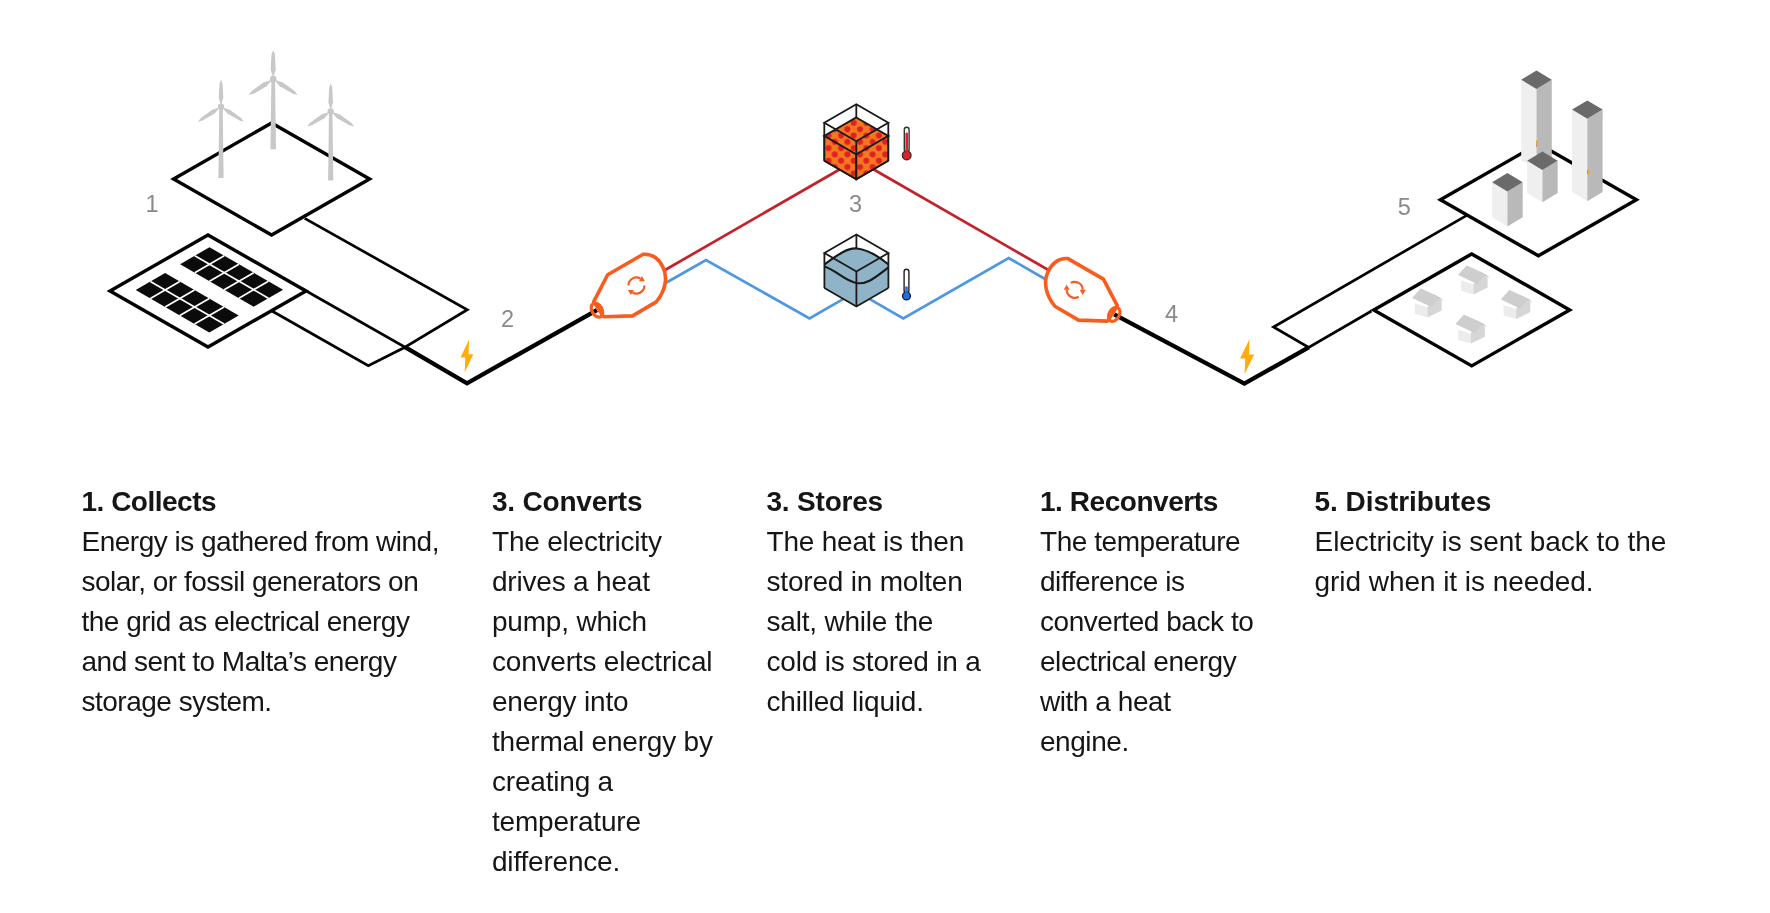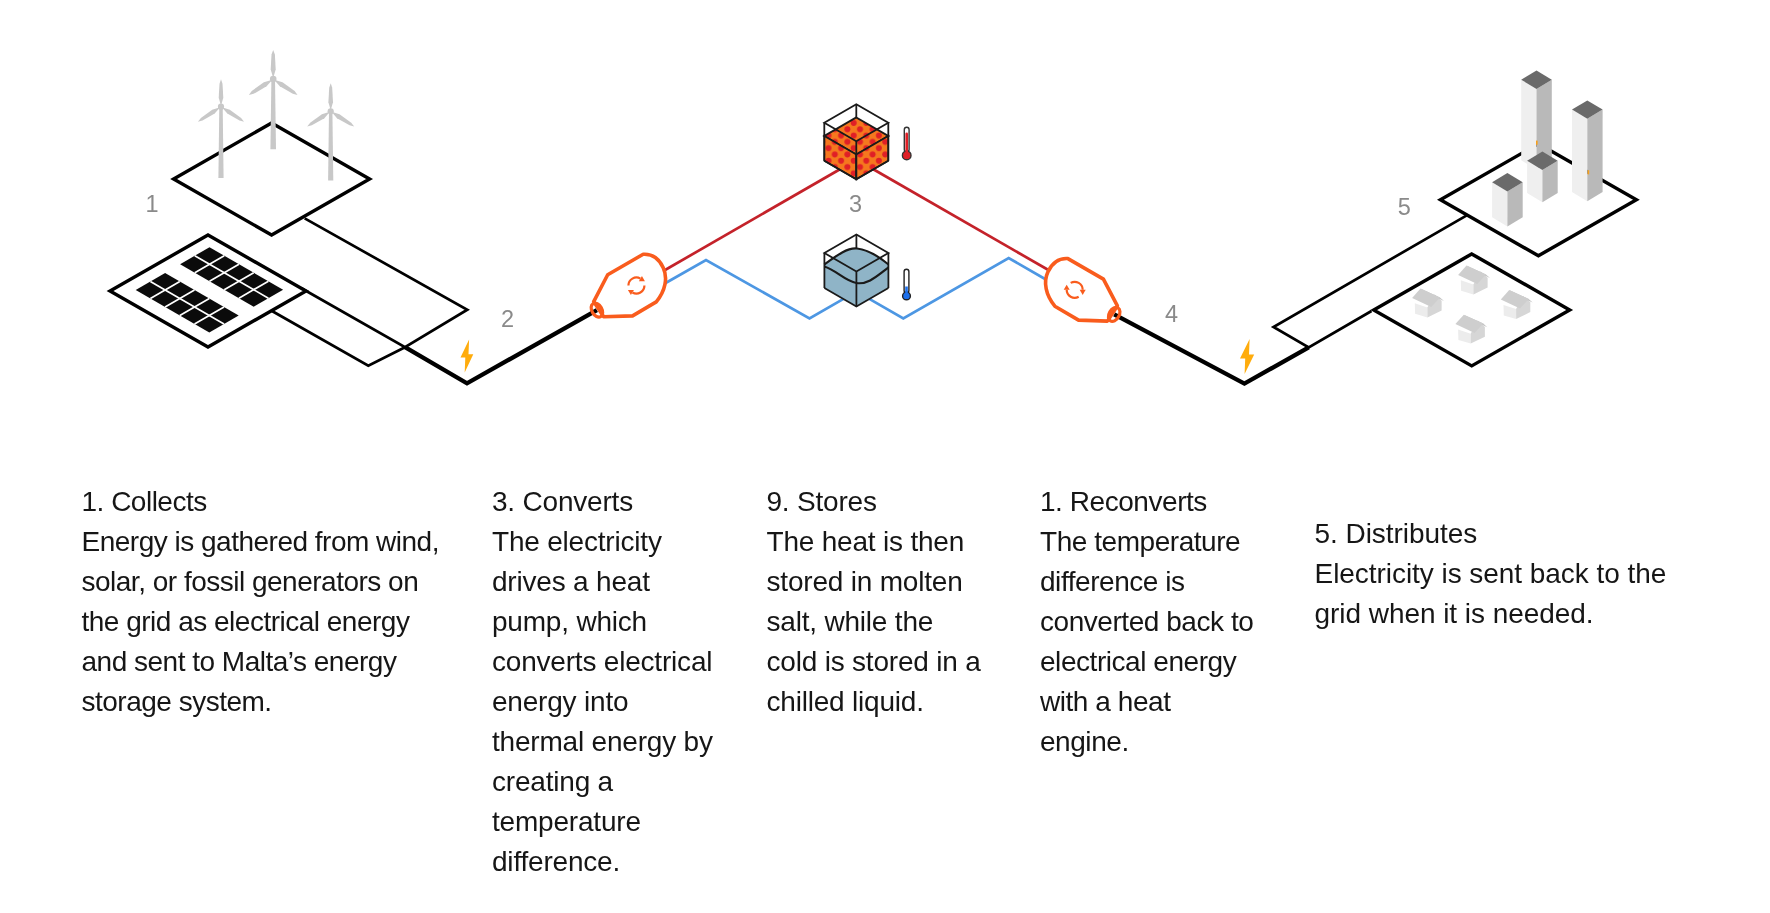--- a/index.html
+++ b/index.html
@@ -1,19 +1,19 @@
 <!DOCTYPE html>
 <html><head>
 <meta charset="utf-8">
 <style>
   html,body{margin:0;padding:0;background:#ffffff;}
   #stage{position:relative;width:1770px;height:913px;background:#ffffff;overflow:hidden;
          font-family:"Liberation Sans", sans-serif;}
   .col{position:absolute;font-size:28px;line-height:40px;color:#161616;letter-spacing:-0.2px;}
-  .col b{font-weight:normal;text-align:right;}
+  .col b{font-weight:bold;text-align:right;}
 </style>
 </head>
 <body>
 <div id="stage">
   <svg id="diag" width="1770" height="913" viewBox="0 0 1770 913" style="position:absolute;left:0;top:0;" xmlns="http://www.w3.org/2000/svg">
     <defs>
       <pattern id="dots" width="12.6" height="12.6" patternUnits="userSpaceOnUse">
         <rect width="12.6" height="12.6" fill="#F5781E"></rect>
         <circle cx="3.2" cy="3.2" r="3.0" fill="#E01F26"></circle>
         <circle cx="9.5" cy="9.5" r="3.0" fill="#E01F26"></circle>
@@ -227,34 +227,34 @@
     drives a heat<br>
     pump, which<br>
     converts electrical<br>
     energy into<br>
     thermal energy by<br>
     creating a<br>
     temperature<br>
     difference.
   </div>
   <div class="col" style="left:766.5px;top:482px;width:245px;">
-    <b>9. Stores</b><br>
+    <b>3. Stores</b><br>
     The heat is then<br>
     stored in molten<br>
     salt, while the<br>
     cold is stored in a<br>
     chilled liquid.
   </div>
   <div class="col" style="left:1040px;top:482px;width:245px;letter-spacing:-0.45px;">
     <b>1. Reconverts</b><br>
     The temperature<br>
     difference is<br>
     converted back to<br>
     electrical energy<br>
     with a heat<br>
     engine.
   </div>
-  <div class="col" style="left:1314.5px;top:482px;width:380px;letter-spacing:-0.05px;margin-top:32px;">
+  <div class="col" style="left:1314.5px;top:482px;width:380px;letter-spacing:-0.05px;">
     <b>5. Distributes</b><br>
     Electricity is sent back to the<br>
     grid when it is needed.
   </div>
 </div>
 
 </body></html>

